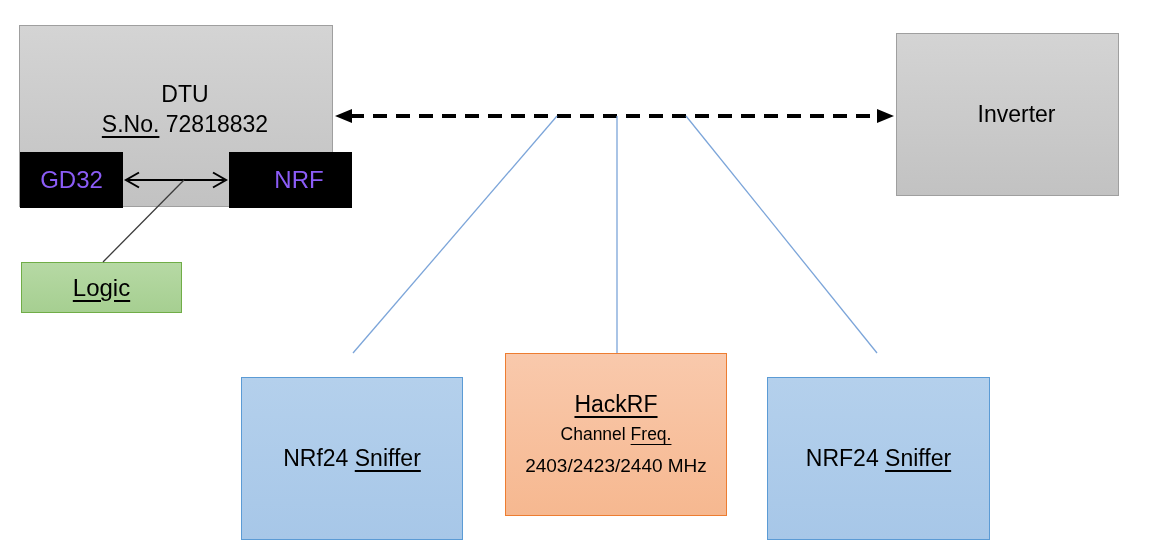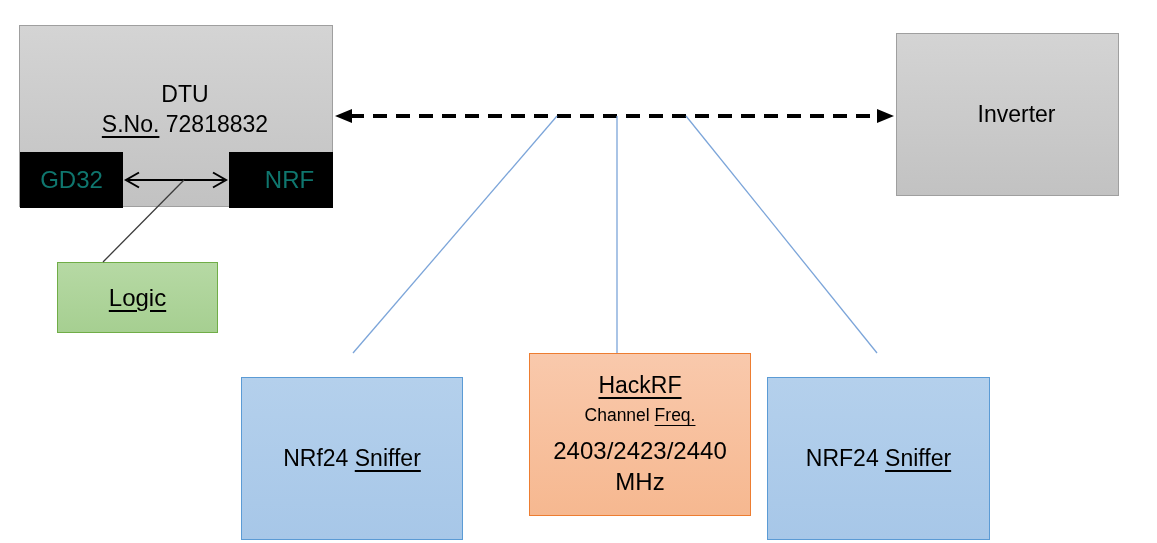--- a/index.html
+++ b/index.html
@@ -9,35 +9,35 @@
   }
   .box {
     position:absolute; box-sizing:border-box;
     display:flex; flex-direction:column; justify-content:center; align-items:center;
     text-align:center; line-height:1.3;
   }
   .gray   { background:linear-gradient(180deg,#d4d4d4,#c2c2c2); border:1.4px solid #9f9f9f;padding-left:18px; }
   .green  { background:linear-gradient(180deg,#b6d9a4,#a6cf91); border:1.6px solid #70AD47; }
   .blue   { background:linear-gradient(180deg,#b4d0ec,#a7c7e8); border:1.6px solid #5B9BD5;margin-top:24px; }
   .orange { background:linear-gradient(180deg,#f9c9ac,#f6b890); border:1.6px solid #ED7D31; }
-  .chip   { background:#000; color:#0f766e; font-size:24px;justify-content:center; }
+  .chip   { background:#000; color:#8b5cf6; font-size:24px;justify-content:center; }
 
   .dtu           { left:19px;  top:25px;  width:314px; height:182px; font-size:23px; }
   .dtu .txt      { transform:translateY(-6px); }
   .gd32          { left:20px;  top:152px; width:103px; height:56px; }
-  .nrf           { left:229px; top:152px; width:104px; height:56px;padding-left:17px; }
-  .logic         { left:21px;  top:262px; width:161px; height:71px;  font-size:24px;margin-left:36px; }
+  .nrf           { left:229px; top:152px; width:123px; height:56px;padding-left:17px; }
+  .logic         { left:21px;  top:262px; width:161px; height:51px;  font-size:24px; }
   .inverter      { left:896px; top:33px;  width:223px; height:163px; font-size:23px; }
   .sniffer-left  { left:241px; top:353px; width:222px; height:163px; font-size:23px; }
-  .hackrf        { left:529px; top:353px; width:222px; height:163px; }
+  .hackrf        { left:505px; top:353px; width:222px; height:163px; }
   .sniffer-right { left:767px; top:353px; width:223px; height:163px; font-size:23px; }
 
   .hackrf .t1 { font-size:23px; }
   .hackrf .t2 { font-size:17.5px; margin-top:3px; }
-  .hackrf .t3 { font-size:24px; margin-top:8px; }
+  .hackrf .t3 { font-size:19px; margin-top:8px; }
 
   .sq {
     text-decoration-line:underline;
     text-decoration-style:wavy;
     text-decoration-color:#e53333;
     text-decoration-thickness:1px;
     text-underline-offset:4px;
     text-decoration:underline;
   }
   .overlay { position:absolute; left:0; top:0; pointer-events:none; }

